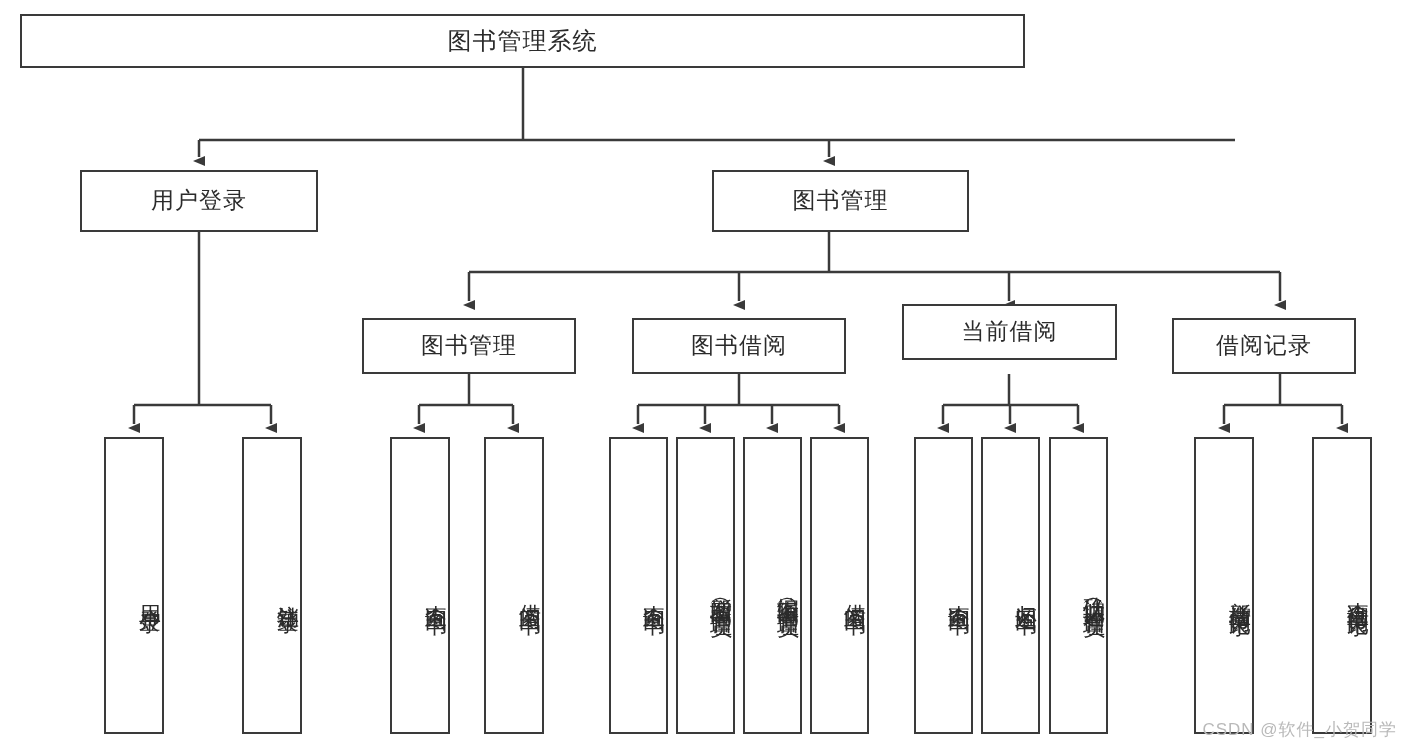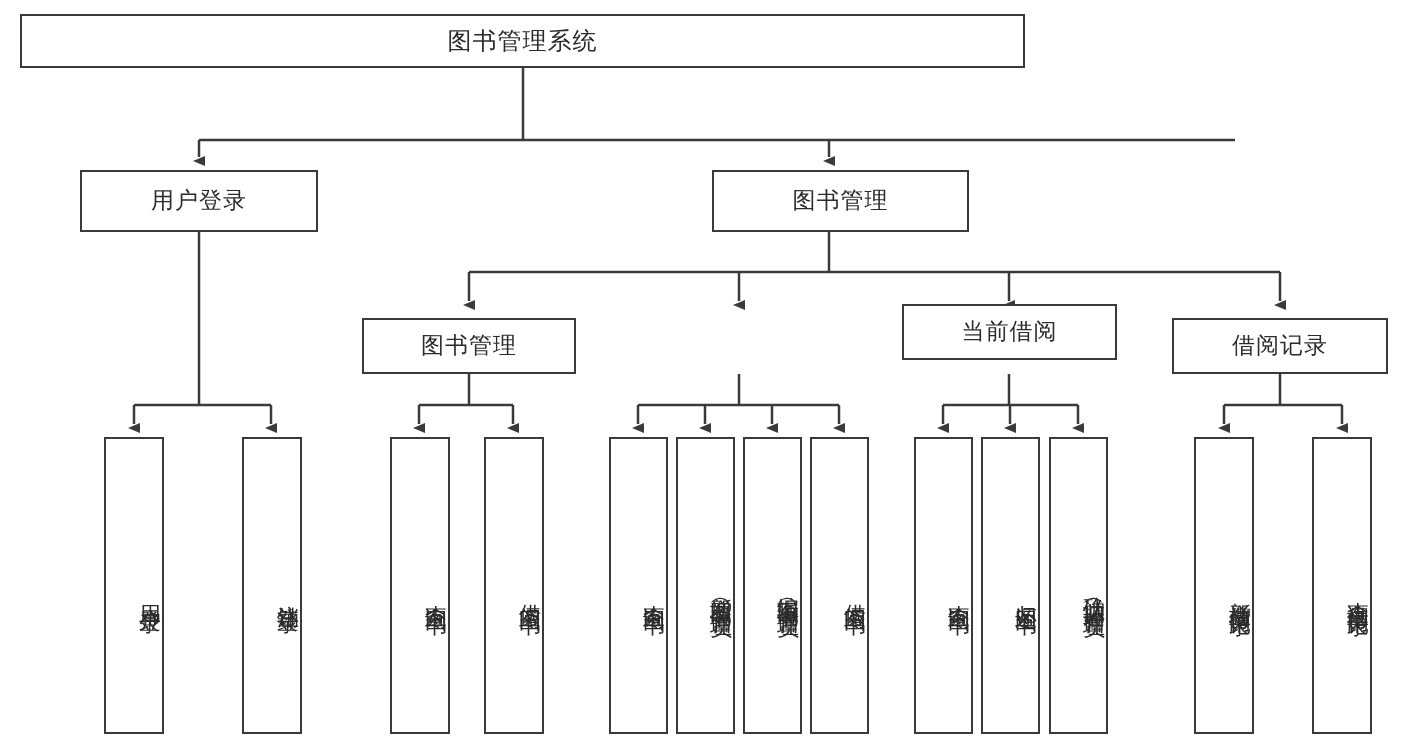--- a/index.html
+++ b/index.html
@@ -131,24 +131,27 @@
   <div class="node horiz" style="left:80px; top:170px; width:238px; height:62px;">
     <span>用户登录</span>
   </div>
   <div class="node horiz" style="left:712px; top:170px; width:257px; height:62px;">
     <span>图书管理</span>
   </div>
 
   <div class="node horiz" style="left:362px; top:318px; width:214px; height:56px;">
     <span>图书管理</span>
   </div>
+  <div class="node horiz" style="left:632px; top:318px; width:214px; height:56px;">
+    <span>图书借阅</span>
+  </div>
   <div class="node horiz" style="left:902px; top:304px; width:215px; height:56px;">
     <span>当前借阅</span>
   </div>
-  <div class="node horiz" style="left:1172px; top:318px; width:216px; height:56px;">
+  <div class="node horiz" style="left:1172px; top:318px; width:184px; height:56px;">
     <span>借阅记录</span>
   </div>
 
   <div class="node vert" style="left:104px; top:437px; width:60px; height:297px;">
     <span class="vlabel">用户登录</span>
   </div>
   <div class="node vert" style="left:242px; top:437px; width:60px; height:297px;">
     <span class="vlabel">注销登录</span>
   </div>
 
@@ -182,14 +185,15 @@
     <span class="vlabel">确认归还（管理员）</span>
   </div>
 
   <div class="node vert" style="left:1194px; top:437px; width:60px; height:297px;">
     <span class="vlabel">新增借阅记录</span>
   </div>
   <div class="node vert" style="left:1312px; top:437px; width:60px; height:297px;">
     <span class="vlabel">查询借阅记录</span>
   </div>
 
+  <div class="watermark">CSDN @软件_小贺同学</div>
 
 </div>
 
 </body></html>

